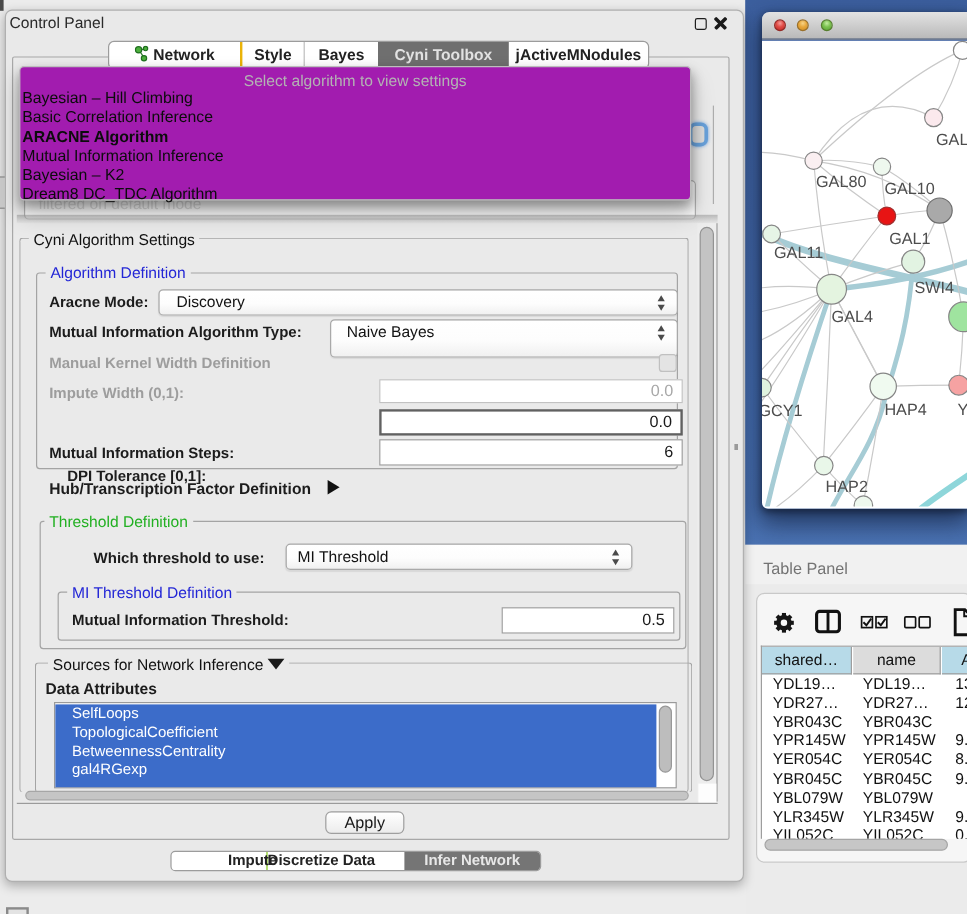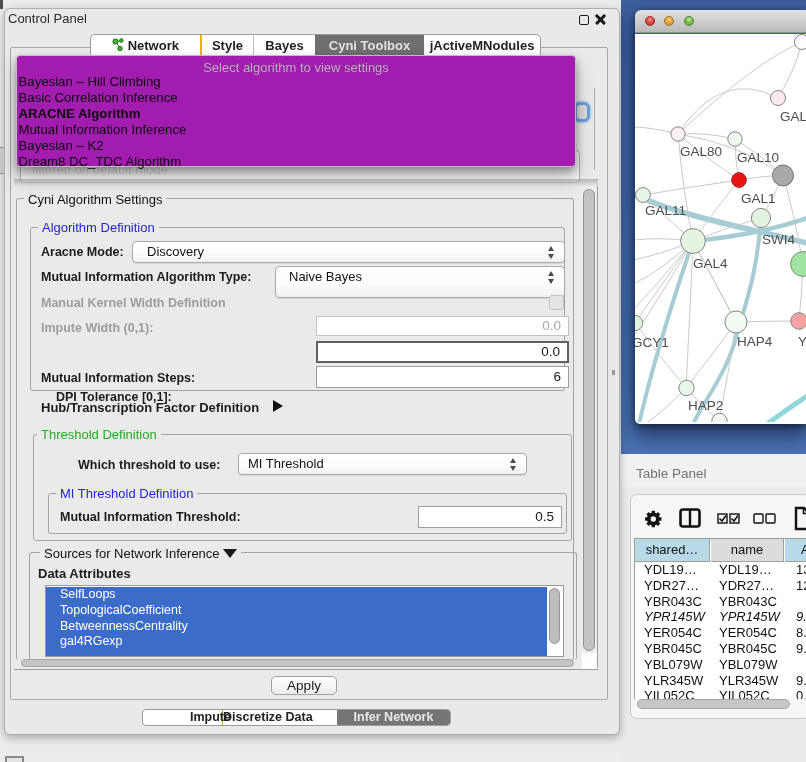--- a/index.html
+++ b/index.html
@@ -155,21 +155,21 @@
       </div>
     <div style="height:15.8px;position:relative;">
         <span style="position:absolute;left:9px;">YDR27…</span>
         <span style="position:absolute;left:84px;">YDR27…</span>
         <span style="position:absolute;left:161px;">12</span>
       </div>
     <div style="height:15.8px;position:relative;">
         <span style="position:absolute;left:9px;">YBR043C</span>
         <span style="position:absolute;left:84px;">YBR043C</span>
       </div>
-    <div style="height:15.8px;position:relative;font-style:italic;">
+    <div style="height:15.8px;position:relative;">
         <span style="position:absolute;left:9px;">YPR145W</span>
         <span style="position:absolute;left:84px;">YPR145W</span>
         <span style="position:absolute;left:161px;">9.</span>
       </div>
     <div style="height:15.8px;position:relative;">
         <span style="position:absolute;left:9px;">YER054C</span>
         <span style="position:absolute;left:84px;">YER054C</span>
         <span style="position:absolute;left:161px;">8.</span>
       </div>
     <div style="height:15.8px;position:relative;">

